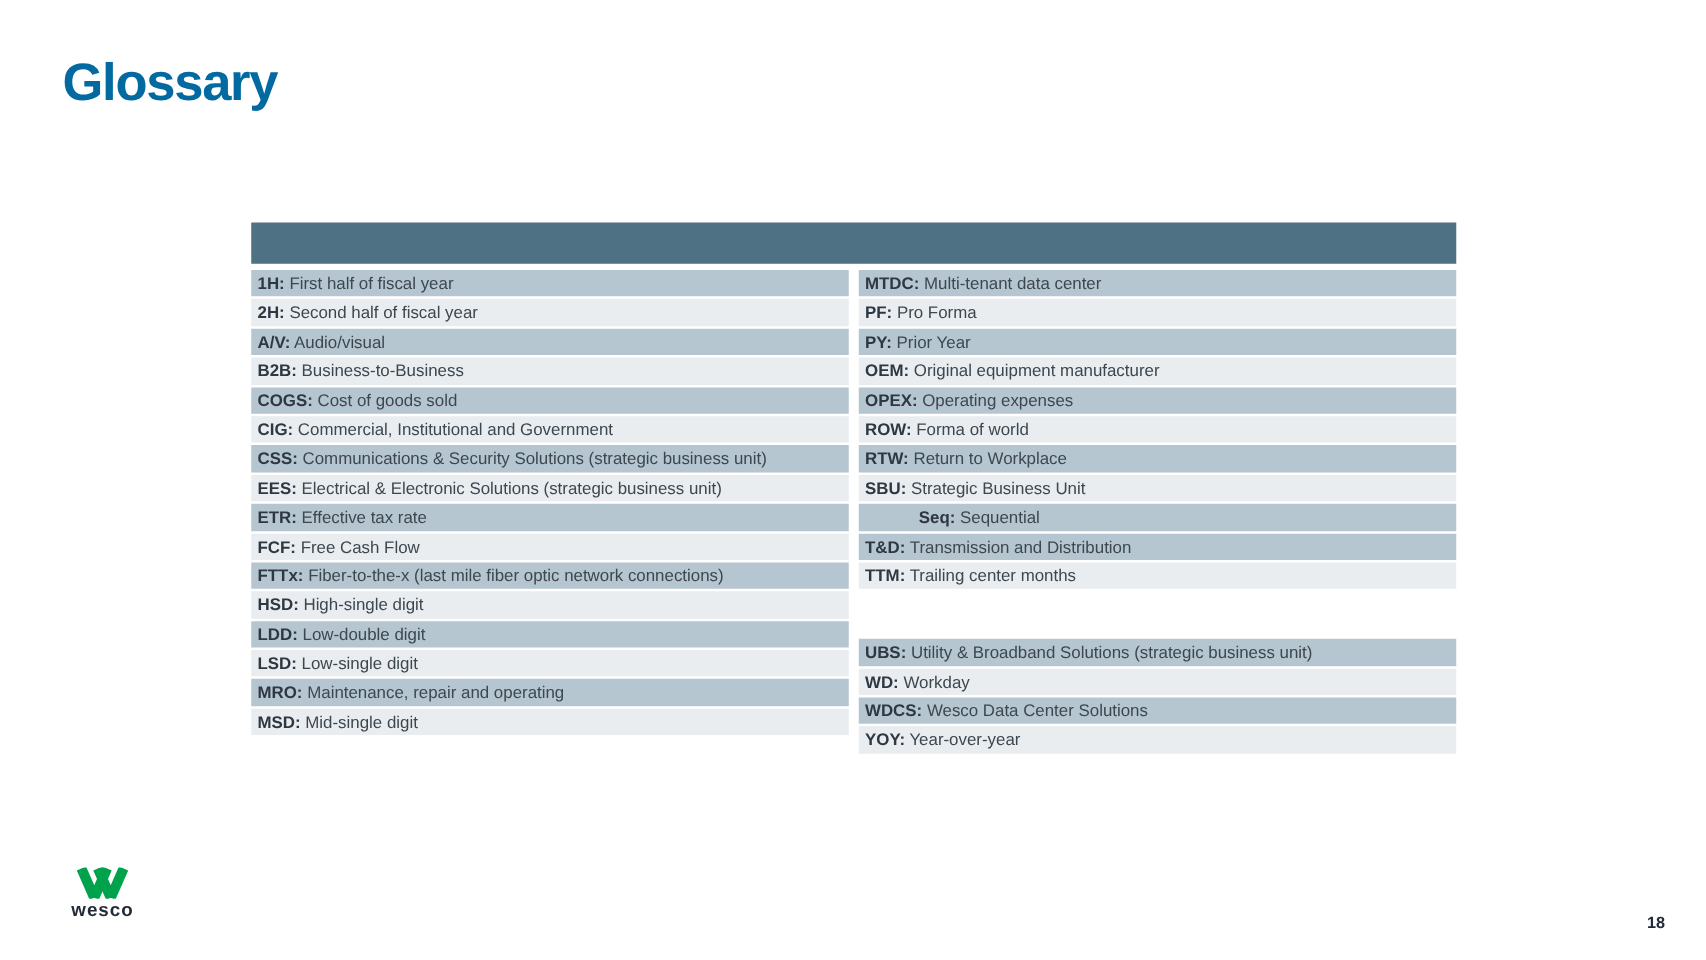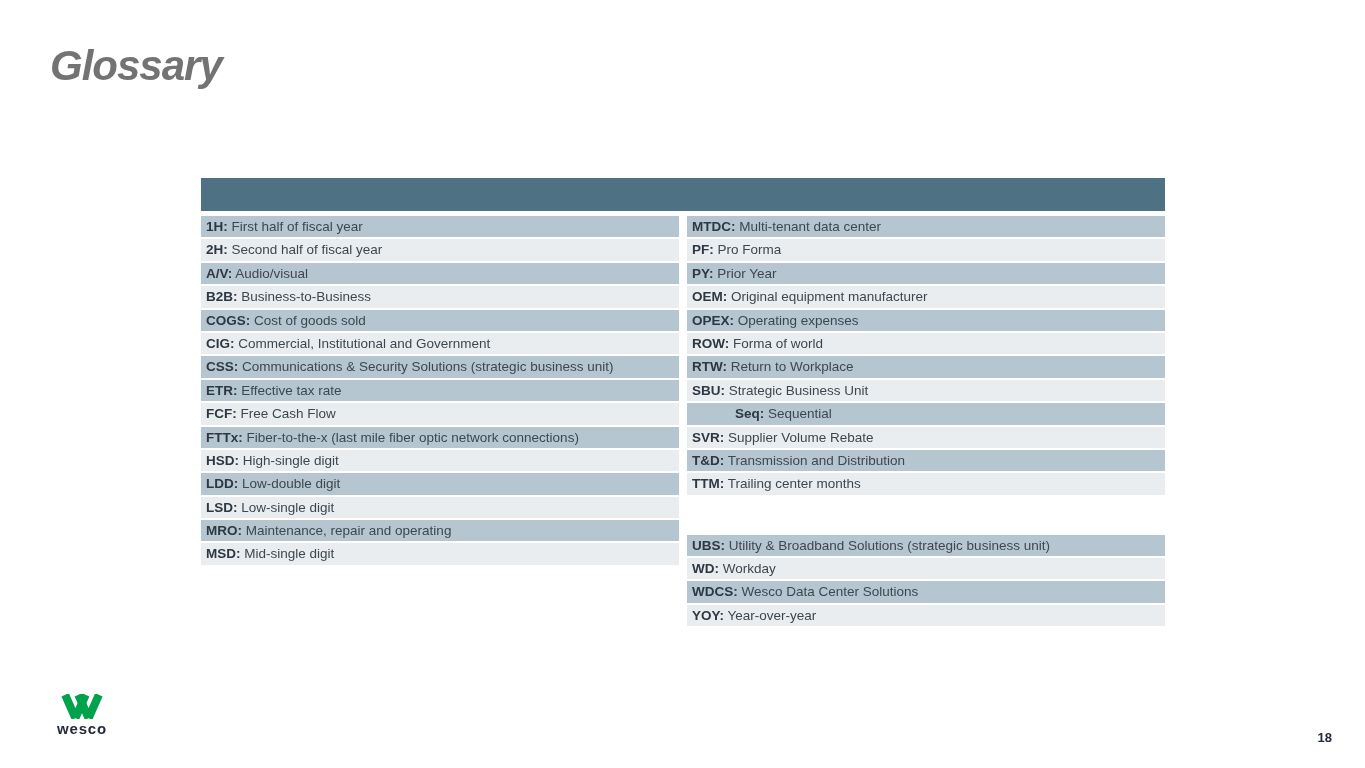--- a/index.html
+++ b/index.html
@@ -17,22 +17,21 @@
     height: 768px;
     background: #ffffff;
   }
   .slide-title {
     position: absolute;
     left: 50px;
     top: 42px;
     font-size: 42px;
     font-weight: 700;
     letter-spacing: -1px;
-    color: #737373;
-    font-style: italic;
+    color: #0369a1;
   }
   .glossary-table {
     position: absolute;
     left: 201px;
     top: 178px;
     width: 1028px;
   }
   .table-header-bar {
     width: 964px;
     height: 33px;
@@ -99,40 +98,40 @@
     <div class="table-header-bar" style="background: rgb(78, 113, 131);"></div>
     <div class="columns">
       <div class="col" id="col-0">
           <div class="g-row" style="background: rgb(181, 198, 208);"><span class="term">1H:</span><span class="definition"> First half of fiscal year</span></div>
           <div class="g-row" style="background: rgb(233, 237, 240);"><span class="term">2H:</span><span class="definition"> Second half of fiscal year</span></div>
           <div class="g-row" style="background: rgb(181, 198, 208);"><span class="term">A/V:</span><span class="definition"> Audio/visual</span></div>
           <div class="g-row" style="background: rgb(233, 237, 240);"><span class="term">B2B:</span><span class="definition"> Business-to-Business</span></div>
           <div class="g-row" style="background: rgb(181, 198, 208);"><span class="term">COGS:</span><span class="definition"> Cost of goods sold</span></div>
           <div class="g-row" style="background: rgb(233, 237, 240);"><span class="term">CIG:</span><span class="definition"> Commercial, Institutional and Government</span></div>
           <div class="g-row" style="background: rgb(181, 198, 208);"><span class="term">CSS:</span><span class="definition"> Communications &amp; Security Solutions (strategic business unit)</span></div>
+          <div class="g-row" style="background: rgb(233, 237, 240);"><span class="term">EES:</span><span class="definition"> Electrical &amp; Electronic Solutions (strategic business unit)</span></div>
           <div class="g-row" style="background: rgb(181, 198, 208);"><span class="term">ETR:</span><span class="definition"> Effective tax rate</span></div>
           <div class="g-row" style="background: rgb(233, 237, 240);"><span class="term">FCF:</span><span class="definition"> Free Cash Flow</span></div>
           <div class="g-row" style="background: rgb(181, 198, 208);"><span class="term">FTTx:</span><span class="definition"> Fiber-to-the-x (last mile fiber optic network connections)</span></div>
           <div class="g-row" style="background: rgb(233, 237, 240);"><span class="term">HSD:</span><span class="definition"> High-single digit</span></div>
           <div class="g-row" style="background: rgb(181, 198, 208);"><span class="term">LDD:</span><span class="definition"> Low-double digit</span></div>
           <div class="g-row" style="background: rgb(233, 237, 240);"><span class="term">LSD:</span><span class="definition"> Low-single digit</span></div>
           <div class="g-row" style="background: rgb(181, 198, 208);"><span class="term">MRO:</span><span class="definition"> Maintenance, repair and operating</span></div>
           <div class="g-row" style="background: rgb(233, 237, 240);"><span class="term">MSD:</span><span class="definition"> Mid-single digit</span></div>
         </div>
       <div class="col" id="col-1">
           <div class="g-row" style="background: rgb(181, 198, 208);"><span class="term">MTDC:</span><span class="definition"> Multi-tenant data center</span></div>
           <div class="g-row" style="background: rgb(233, 237, 240);"><span class="term">PF:</span><span class="definition"> Pro Forma</span></div>
           <div class="g-row" style="background: rgb(181, 198, 208);"><span class="term">PY:</span><span class="definition"> Prior Year</span></div>
           <div class="g-row" style="background: rgb(233, 237, 240);"><span class="term">OEM:</span><span class="definition"> Original equipment manufacturer</span></div>
           <div class="g-row" style="background: rgb(181, 198, 208);"><span class="term">OPEX:</span><span class="definition"> Operating expenses</span></div>
           <div class="g-row" style="background: rgb(233, 237, 240);"><span class="term">ROW:</span><span class="definition"> Forma of world</span></div>
           <div class="g-row" style="background: rgb(181, 198, 208);"><span class="term">RTW:</span><span class="definition"> Return to Workplace</span></div>
           <div class="g-row" style="background: rgb(233, 237, 240);"><span class="term">SBU:</span><span class="definition"> Strategic Business Unit</span></div>
           <div class="g-row" style="background: rgb(181, 198, 208); padding-left: 48px;"><span class="term">Seq:</span><span class="definition"> Sequential</span></div>
-          <div class="g-row" style="background: rgb(233, 237, 240);"><span class="term">SVR:</span><span class="definition"> Supplier Volume Rebate</span></div>
           <div class="g-row" style="background: rgb(181, 198, 208);"><span class="term">T&amp;D:</span><span class="definition"> Transmission and Distribution</span></div>
           <div class="g-row" style="background: rgb(233, 237, 240);"><span class="term">TTM:</span><span class="definition"> Trailing center months</span></div>
           <div class="g-row" style="background: rgb(181, 198, 208); margin-top: 40px;"><span class="term">UBS:</span><span class="definition"> Utility &amp; Broadband Solutions (strategic business unit)</span></div>
           <div class="g-row" style="background: rgb(233, 237, 240);"><span class="term">WD:</span><span class="definition"> Workday</span></div>
           <div class="g-row" style="background: rgb(181, 198, 208);"><span class="term">WDCS:</span><span class="definition"> Wesco Data Center Solutions</span></div>
           <div class="g-row" style="background: rgb(233, 237, 240);"><span class="term">YOY:</span><span class="definition"> Year-over-year</span></div>
         </div>
     </div>
   </div>
 

